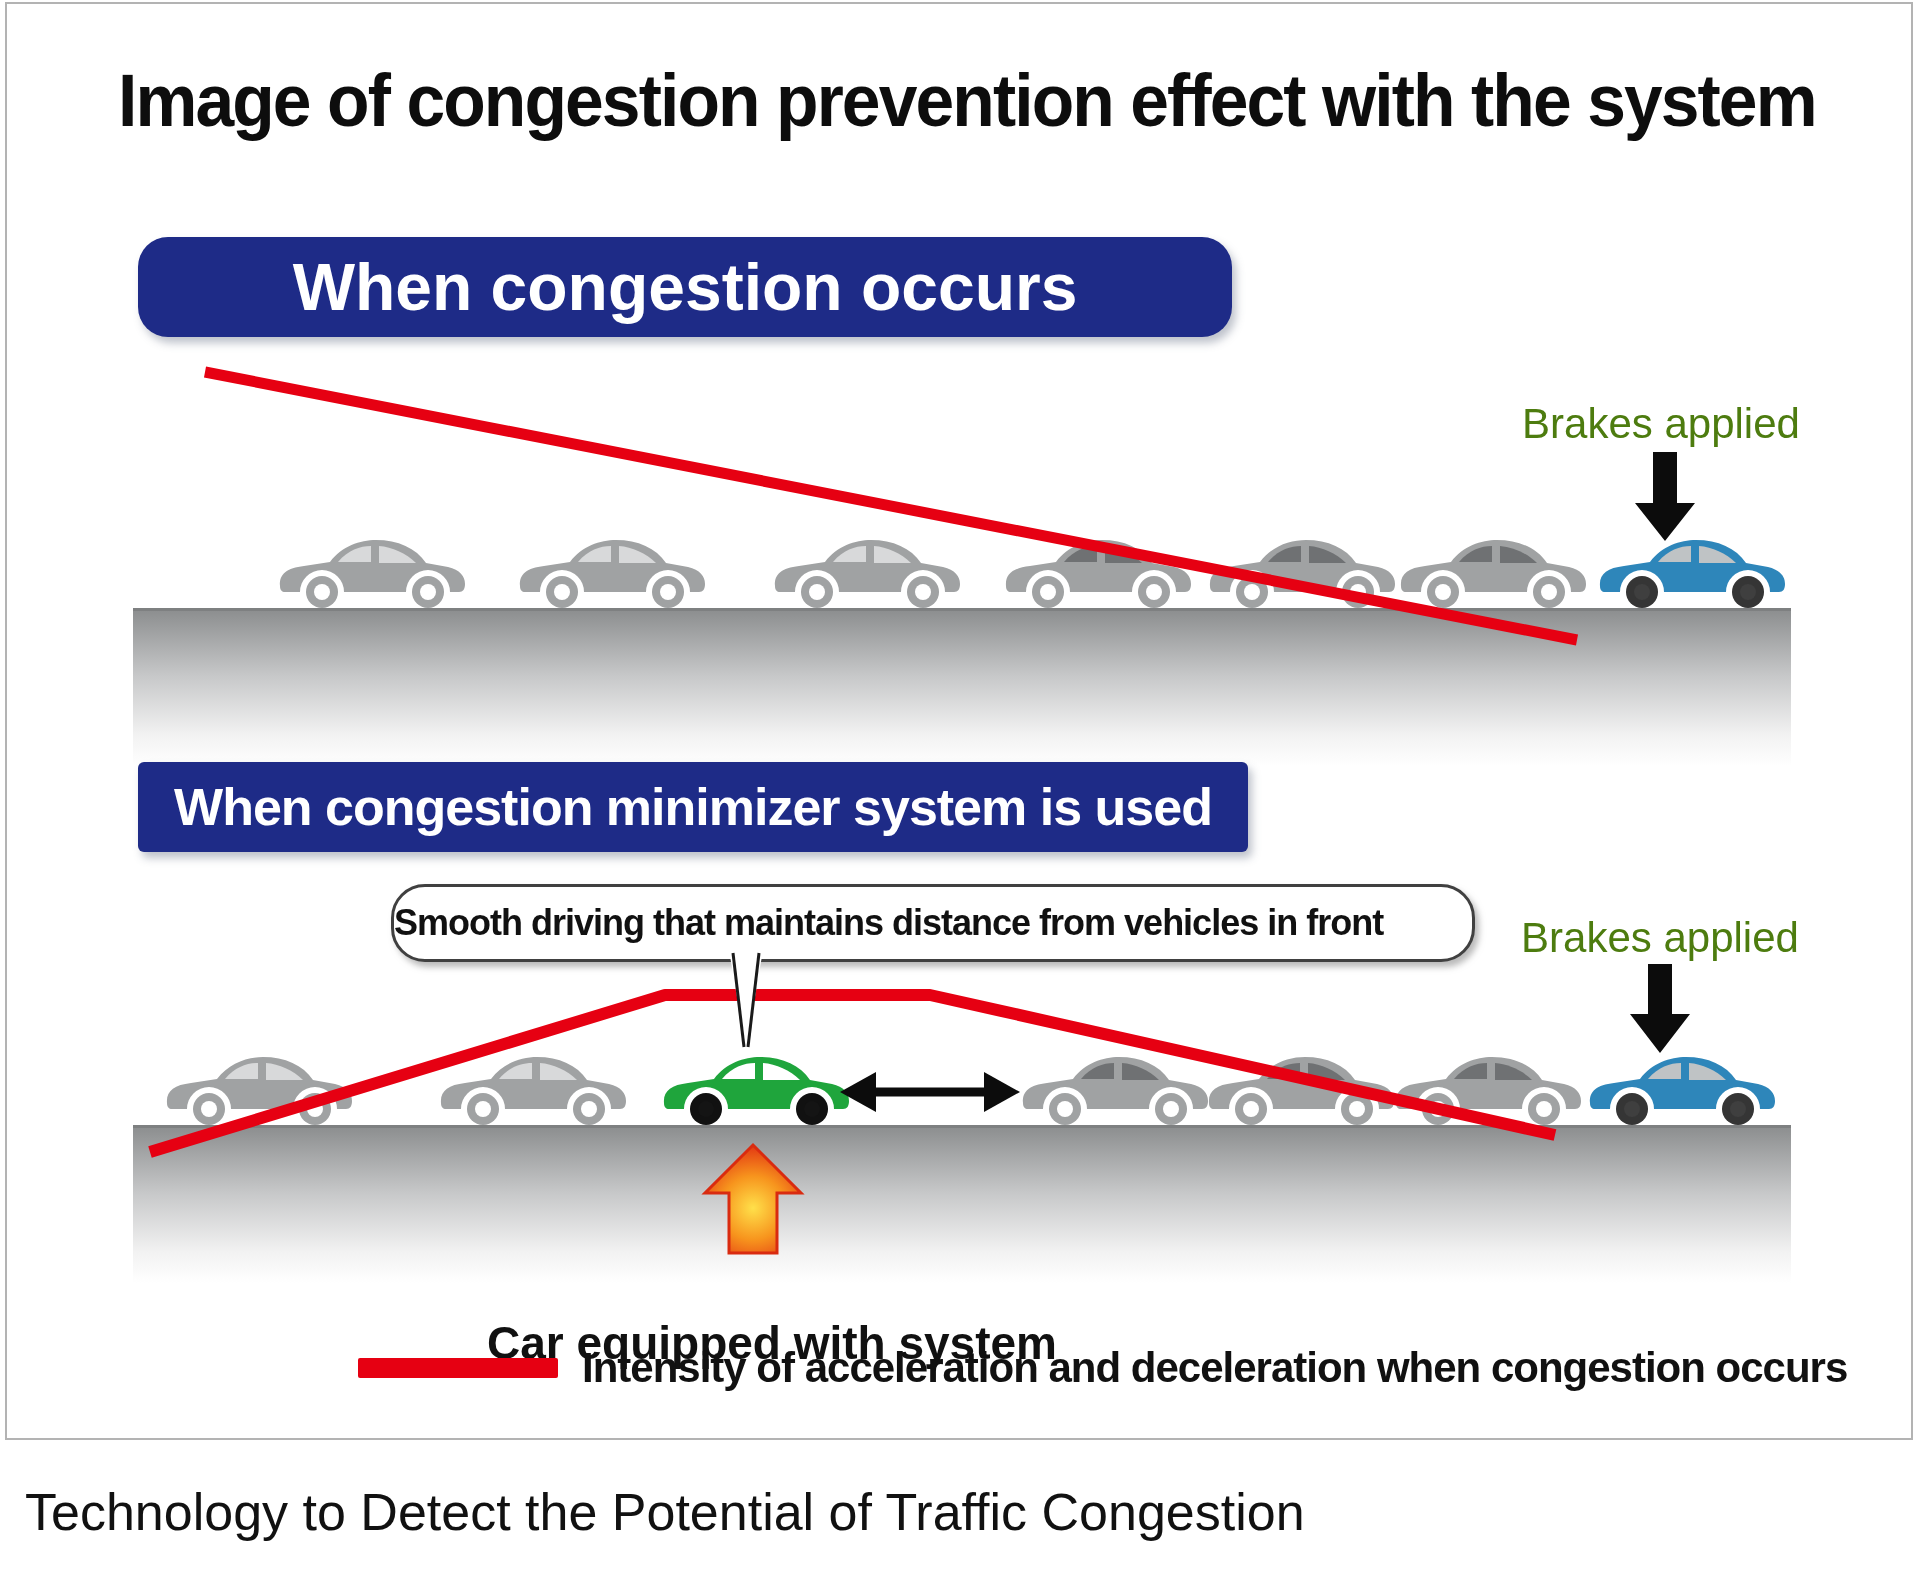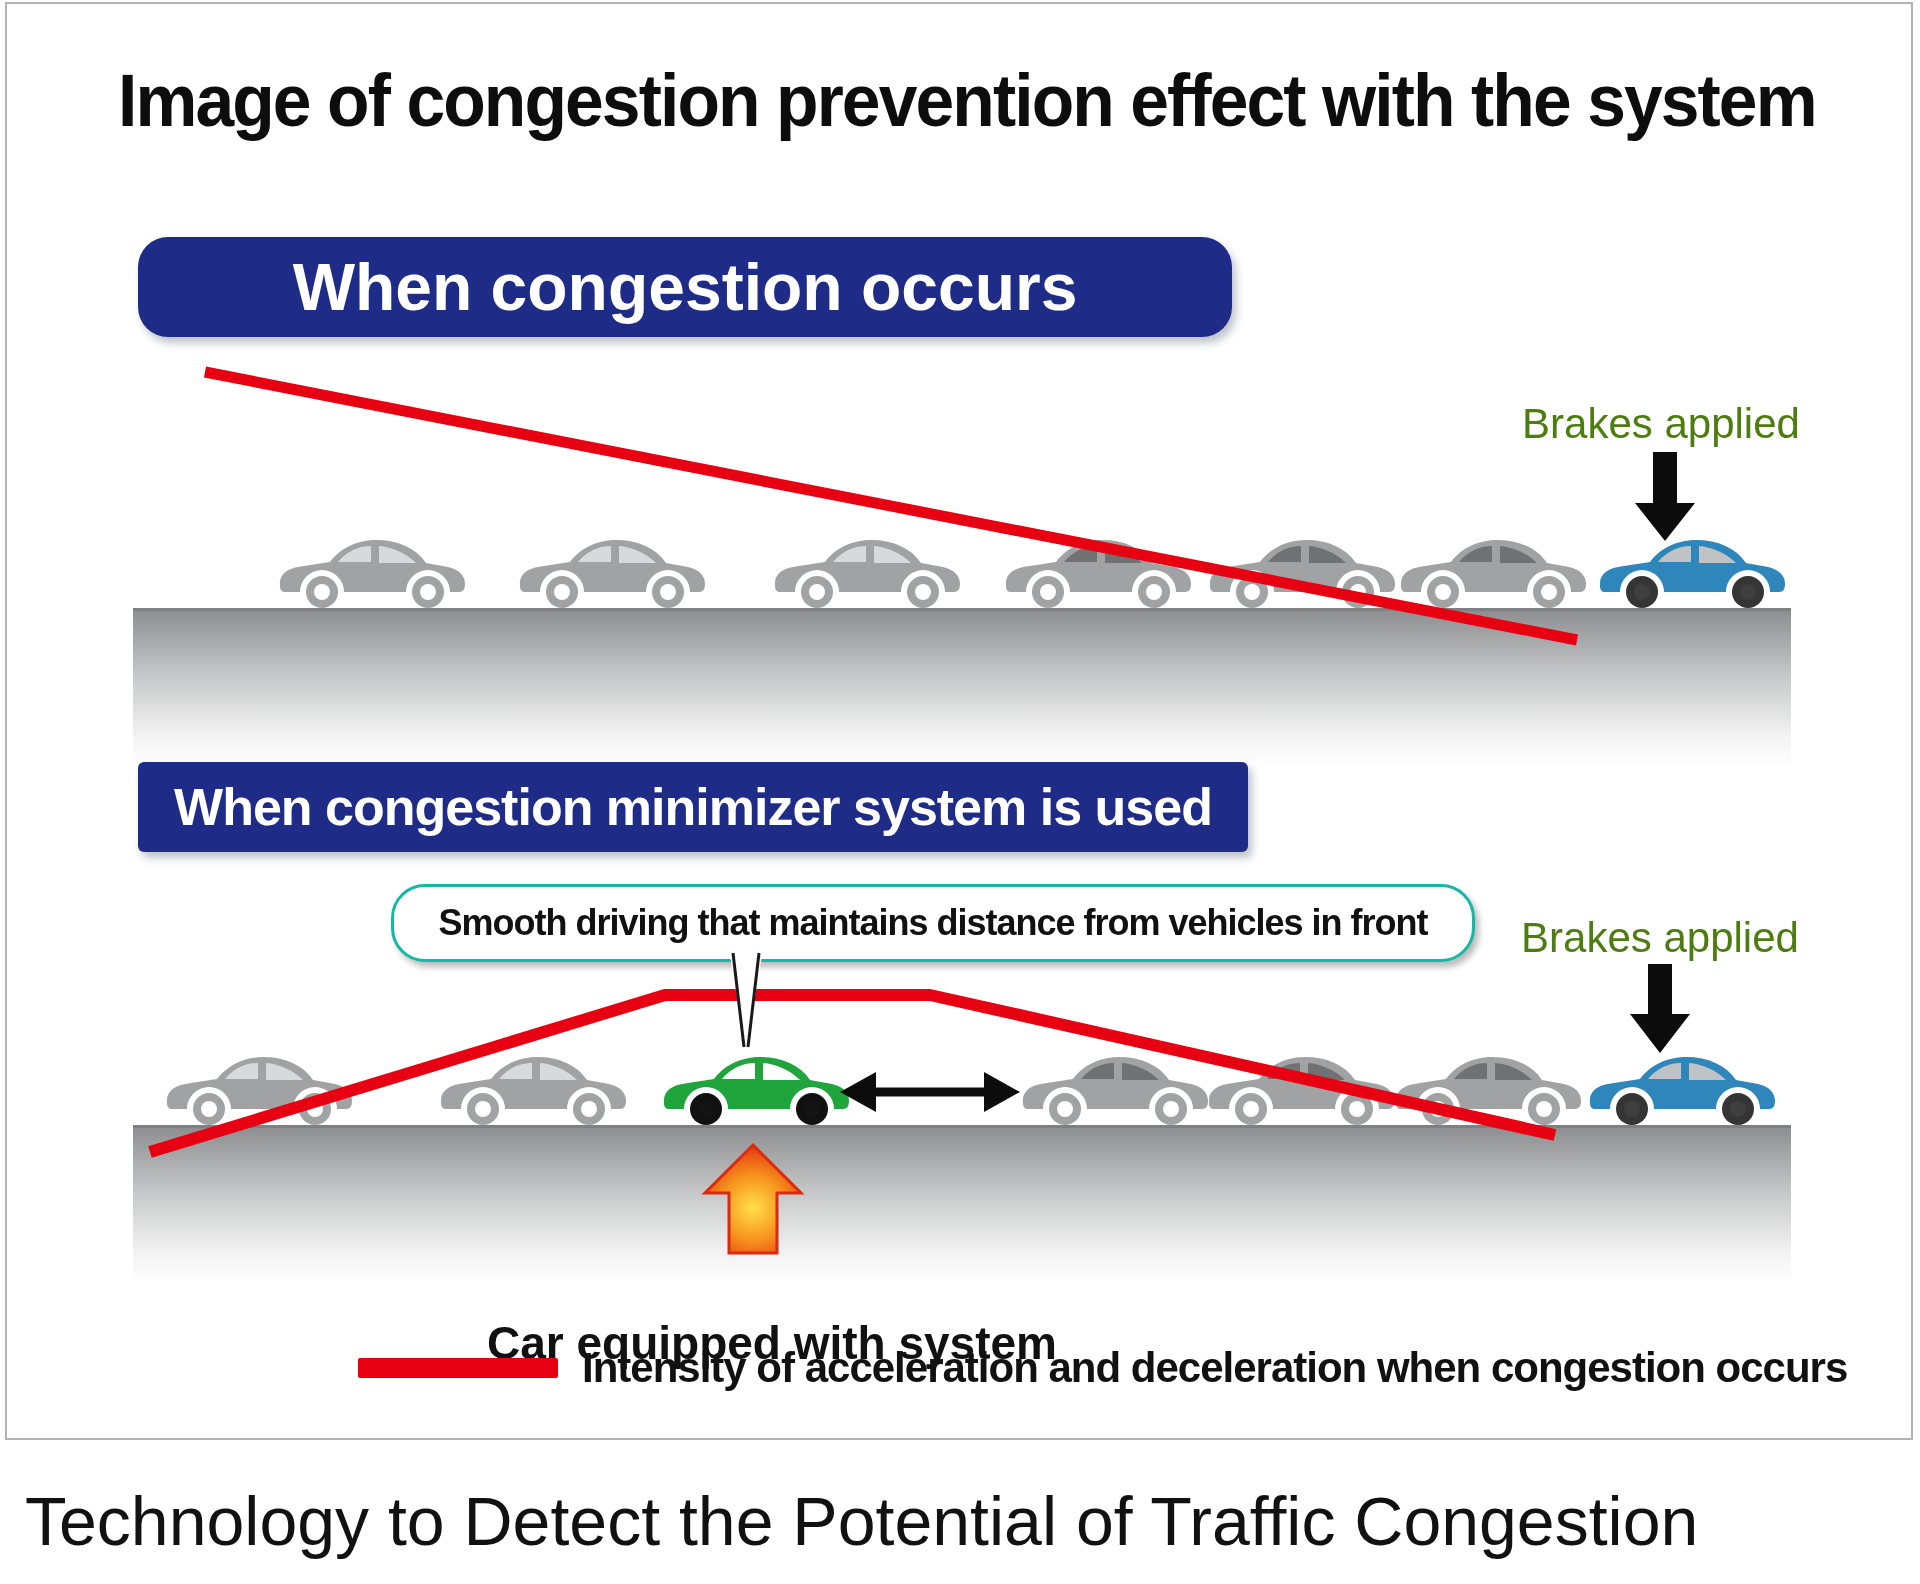--- a/index.html
+++ b/index.html
@@ -41,36 +41,36 @@
   .car--green     {--body:var(--car-green);--win:#ffffff;--wheel:#111111;--hub:#141414;}
   .overlay{position:absolute;left:0;top:0;z-index:3;pointer-events:none;}
   .overlay-top{position:absolute;left:0;top:0;z-index:5;pointer-events:none;}
   .stroke-red{stroke:var(--line-red);fill:none;}
   .label{position:absolute;color:#4d7c0f;z-index:4;white-space:nowrap;}
   .brakes{width:400px;text-align:center;font-size:42px;}
   .brakes1{left:1461px;top:400px;}
   .brakes2{left:1460px;top:914px;}
   .bubble{
     position:absolute;left:391px;top:884px;width:1078px;height:72px;z-index:4;
-    background:#ffffff;border:3px solid #14b8a6;border-radius:34px;
+    background:#ffffff;border:3px solid #404040;border-radius:34px;
     box-shadow:4px 5px 6px rgba(130,130,130,.55);
-    font-size:36px;font-weight:bold;color:#111;text-align:center;
+    font-size:36px;font-weight:bold;color:#111;
     line-height:72px;white-space:nowrap;letter-spacing:-1px;
   }
   .equipped{left:372px;top:1316px;width:800px;text-align:center;
             font-size:46px;font-weight:bold;color:#111;}
   .legend{position:absolute;left:358px;top:1344px;z-index:4;display:flex;align-items:center;}
   .legend-swatch{width:200px;height:20px;background:var(--line-red);border-radius:2px;}
   .legend-text{margin-left:24px;font-size:42px;font-weight:bold;color:#111;
                letter-spacing:-1px;white-space:nowrap;}
   .footer{
     position:absolute;left:25px;top:1482px;width:1870px;z-index:4;
     display:flex;justify-content:space-between;align-items:baseline;color:#111;
   }
-  .footer-title{font-size:68px;white-space:nowrap;}
+  .footer-title{font-size:52px;white-space:nowrap;}
   .footer-date{font-size:52px;white-space:nowrap;}
   .defs{position:absolute;width:0;height:0;overflow:hidden;}
 </style>
 </head>
 <body style="--banner-bg: #1e2b87; --line-red: #e60012; --car-gray: #a0a2a3; --car-blue: #2e86ba; --car-green: #1fa53c; --road-gray: #8d8f90;">
 
 <svg class="defs" aria-hidden="true">
   <defs>
     <symbol id="car-sedan" viewBox="0 0 200 82">
       <circle cx="52" cy="64" r="16" fill="var(--wheel)"></circle>

